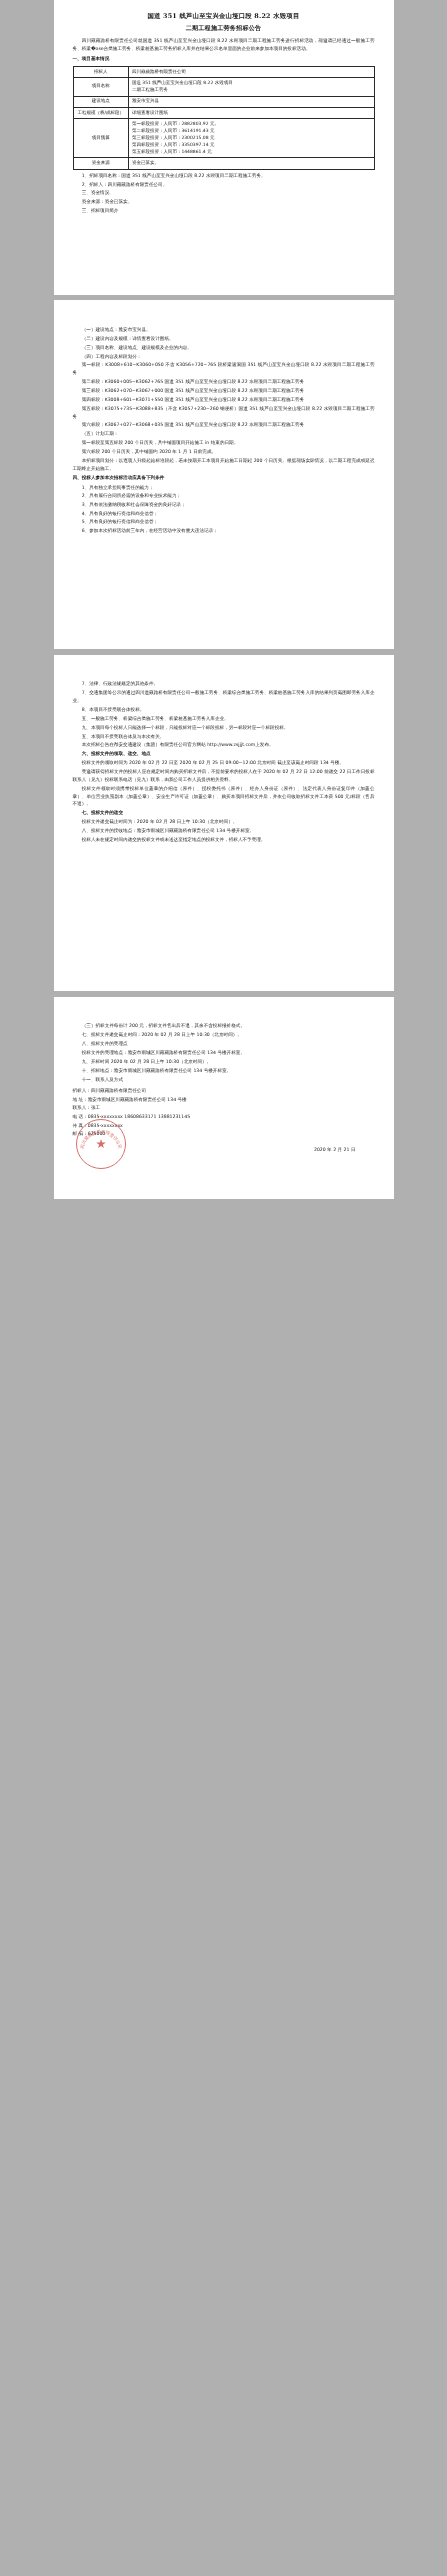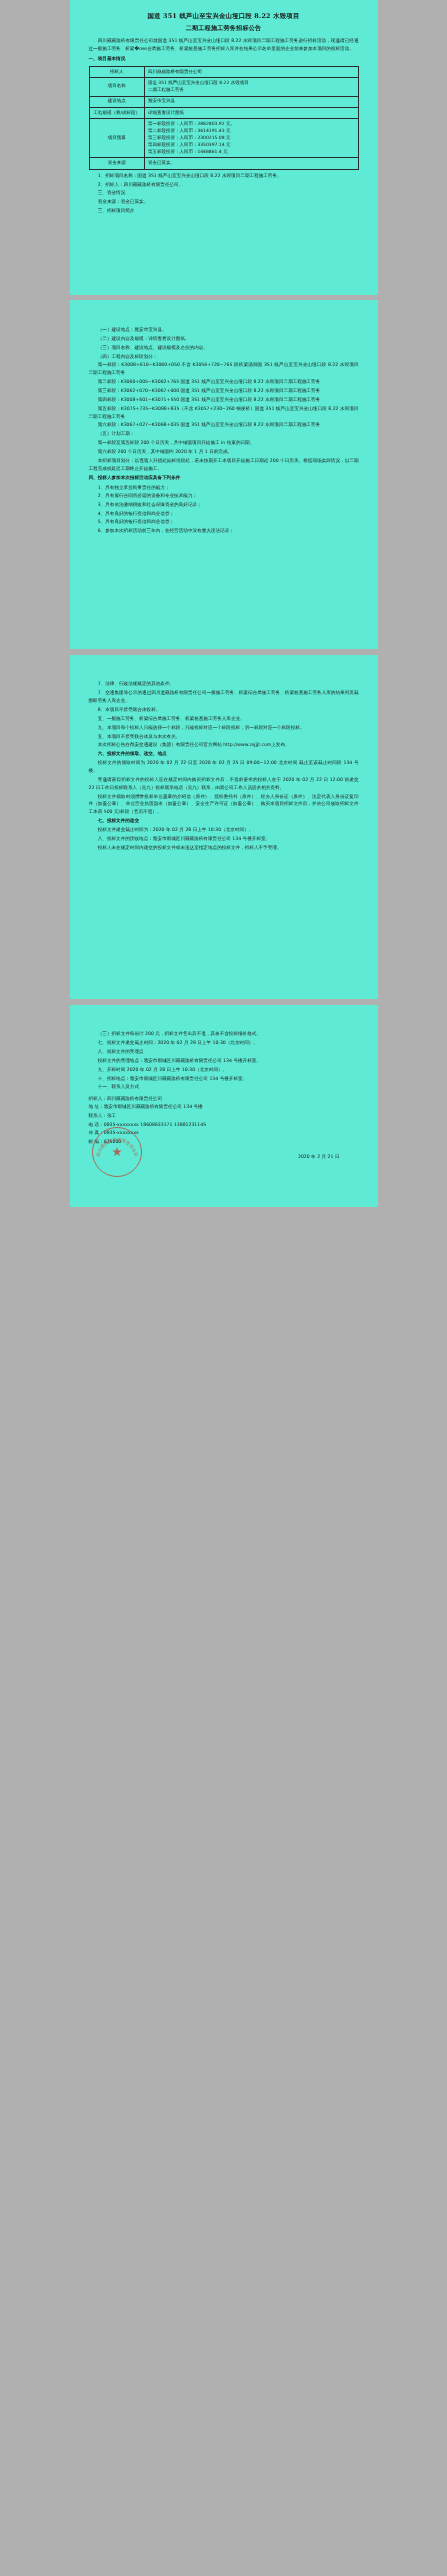--- a/index.html
+++ b/index.html
@@ -4,22 +4,22 @@
 <style>
   html,body{margin:0;padding:0;background:#b0b0b0;}
   body{font-family:"DejaVu Sans","Liberation Sans",sans-serif;}
   .page{
     width:447px;
     margin:0 auto;
     background:#b0b0b0;
     position:relative;
   }
   .sheet{
-    background:#5eead4;
-    width:308px;
+    background:#ffffff;
+    width:340px;
     margin:0 auto;
     box-sizing:border-box;
     padding:10px 19px 12.3px 19px;
     font-size:4.6px;
     line-height:1.65;
     color:#1a1a1a;
     position:relative;
   }
   .sheet + .sheet{margin-top:5.6px;}
   h1.title{

